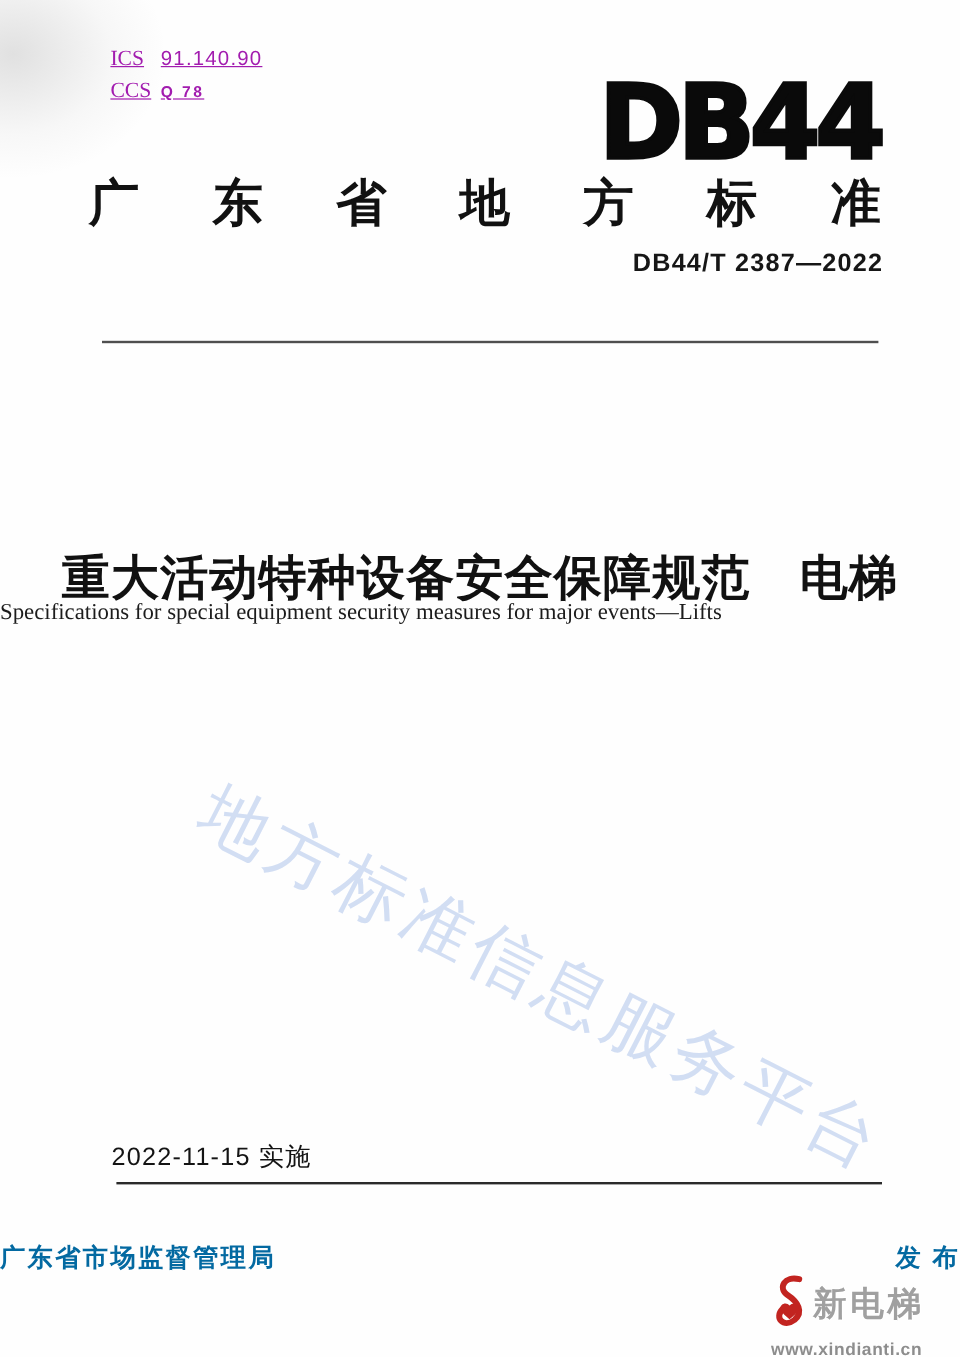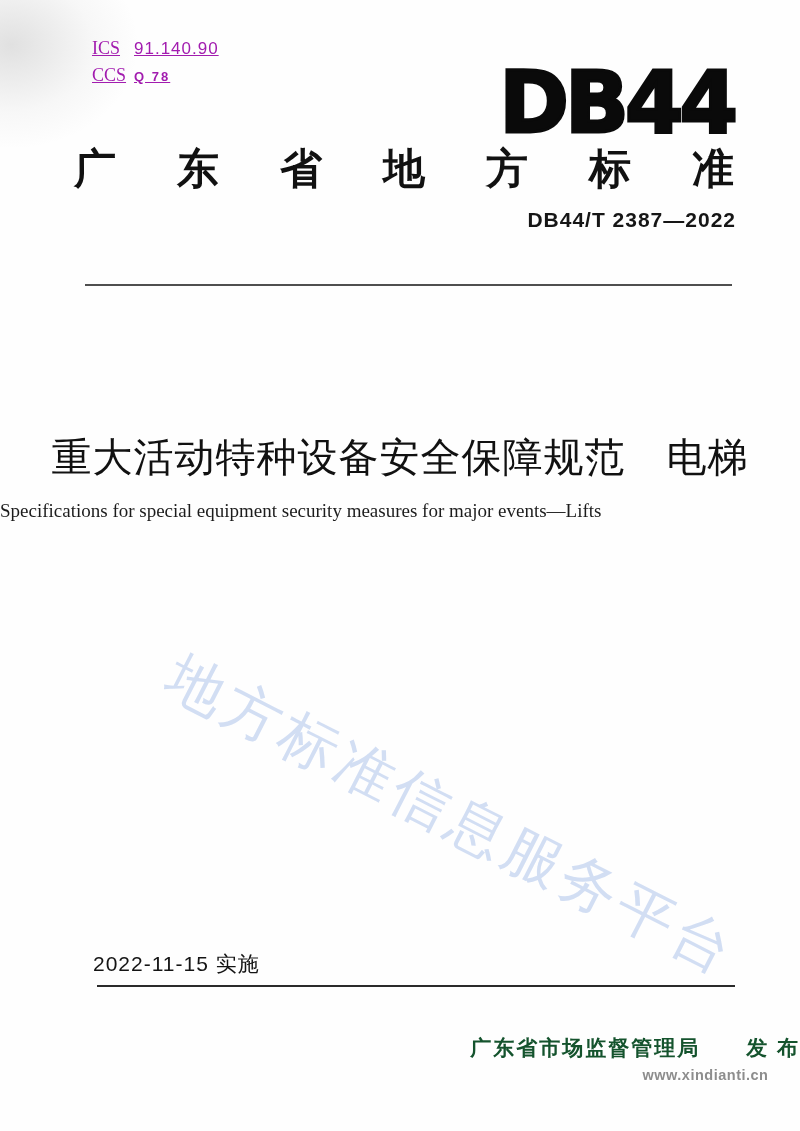--- a/index.html
+++ b/index.html
@@ -37,22 +37,22 @@
   }
   .standard-code{
     position:absolute;right:64px;top:208px;
     font-size:21px;font-weight:600;letter-spacing:1px;color:#161616;
   }
   .rule-top{
     position:absolute;left:85px;top:284px;width:647px;height:2px;
     background:#4f4f4f;
   }
   .doc-title{
-    position:absolute;left:0;top:430px;width:800px;
-    text-align:center;font-size:40px;font-weight:400;color:#111;
+    position:absolute;left:0;top:454px;width:800px;
+    text-align:center;font-size:40px;font-weight:700;color:#111;
     letter-spacing:1px;white-space:nowrap;
   }
   .doc-subtitle{
     position:absolute;left:0;top:500px;width:800px;
     font-family:"Liberation Serif", serif;
     font-size:19px;color:#1c1c1c;
   }
   .watermark{
     position:absolute;left:188px;top:638px;
     transform:rotate(27deg);transform-origin:0 0;
@@ -65,22 +65,22 @@
     position:absolute;left:93px;top:950px;width:642px;
     display:flex;justify-content:space-between;
     font-size:21px;font-weight:500;color:#141414;letter-spacing:1px;
   }
   .rule-bottom{
     position:absolute;left:97px;top:985px;width:638px;height:2px;
     background:#2a2a2a;
   }
   .publisher-row{
     position:absolute;left:0;top:1034px;width:800px;
-    display:flex;justify-content:flex-end;gap:46px;
-    font-size:21px;font-weight:600;color:#14532d;letter-spacing:2px;
+    display:flex;justify-content:space-between;gap:46px;
+    font-size:21px;font-weight:600;color:#0369a1;letter-spacing:2px;
   }
   .brand{
     position:absolute;right:2px;top:1062px;width:185px;
     text-align:center;line-height:1;
   }
   .brand-top{display:flex;align-items:center;justify-content:center;gap:3px;}
   .brand-name{
     font-size:28px;font-weight:700;color:#a0a0a0;letter-spacing:3px;
     text-shadow:0 1px 0 #fff, 0 -1px 0 #fff, 1px 0 0 #fff, -1px 0 0 #fff;
   }
@@ -125,16 +125,25 @@
   </div>
 
   <div class="rule-bottom"></div>
 
   <div class="publisher-row">
     <span>广东省市场监督管理局</span>
     <span>发 布</span>
   </div>
 
   <div class="brand">
+    <div class="brand-top">
+      <span>
+        <svg width="34" height="46" viewBox="0 0 34 46" aria-hidden="true">
+          <path d="M25 4 C 13 1, 7 11, 15 17 C 24 23, 29 31, 21 38 C 12 45, 4 36, 11 29" fill="none" stroke="#c22420" stroke-width="5" stroke-linecap="round"></path>
+          <path d="M17 26 c -2.6 -3.6, -8.2 -1.4, -7.6 2.6 c 0.5 3.4, 5 6.2, 7.6 8.8 c 2.6 -2.6, 7.1 -5.4, 7.6 -8.8 c 0.6 -4, -5 -6.2, -7.6 -2.6 z" fill="#c22420"></path>
+        </svg>
+      </span>
+      <span class="brand-name">新电梯</span>
+    </div>
     <div class="brand-url">www.xindianti.cn</div>
   </div>
 
 </div>
 
 </body></html>

